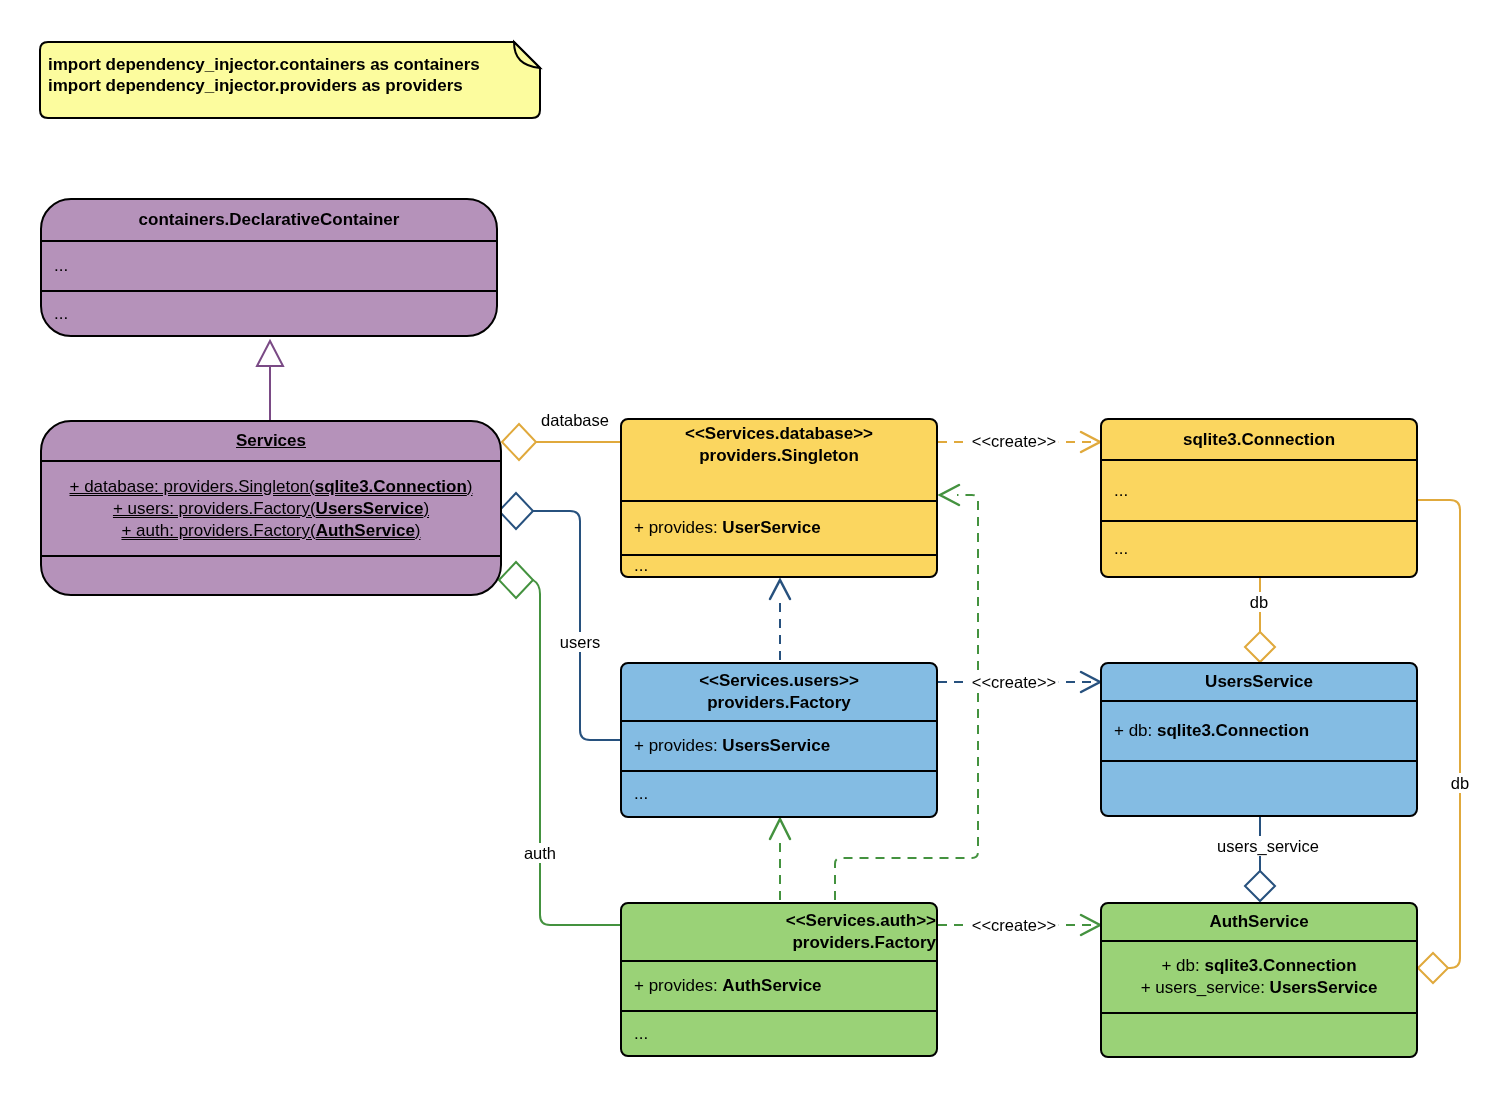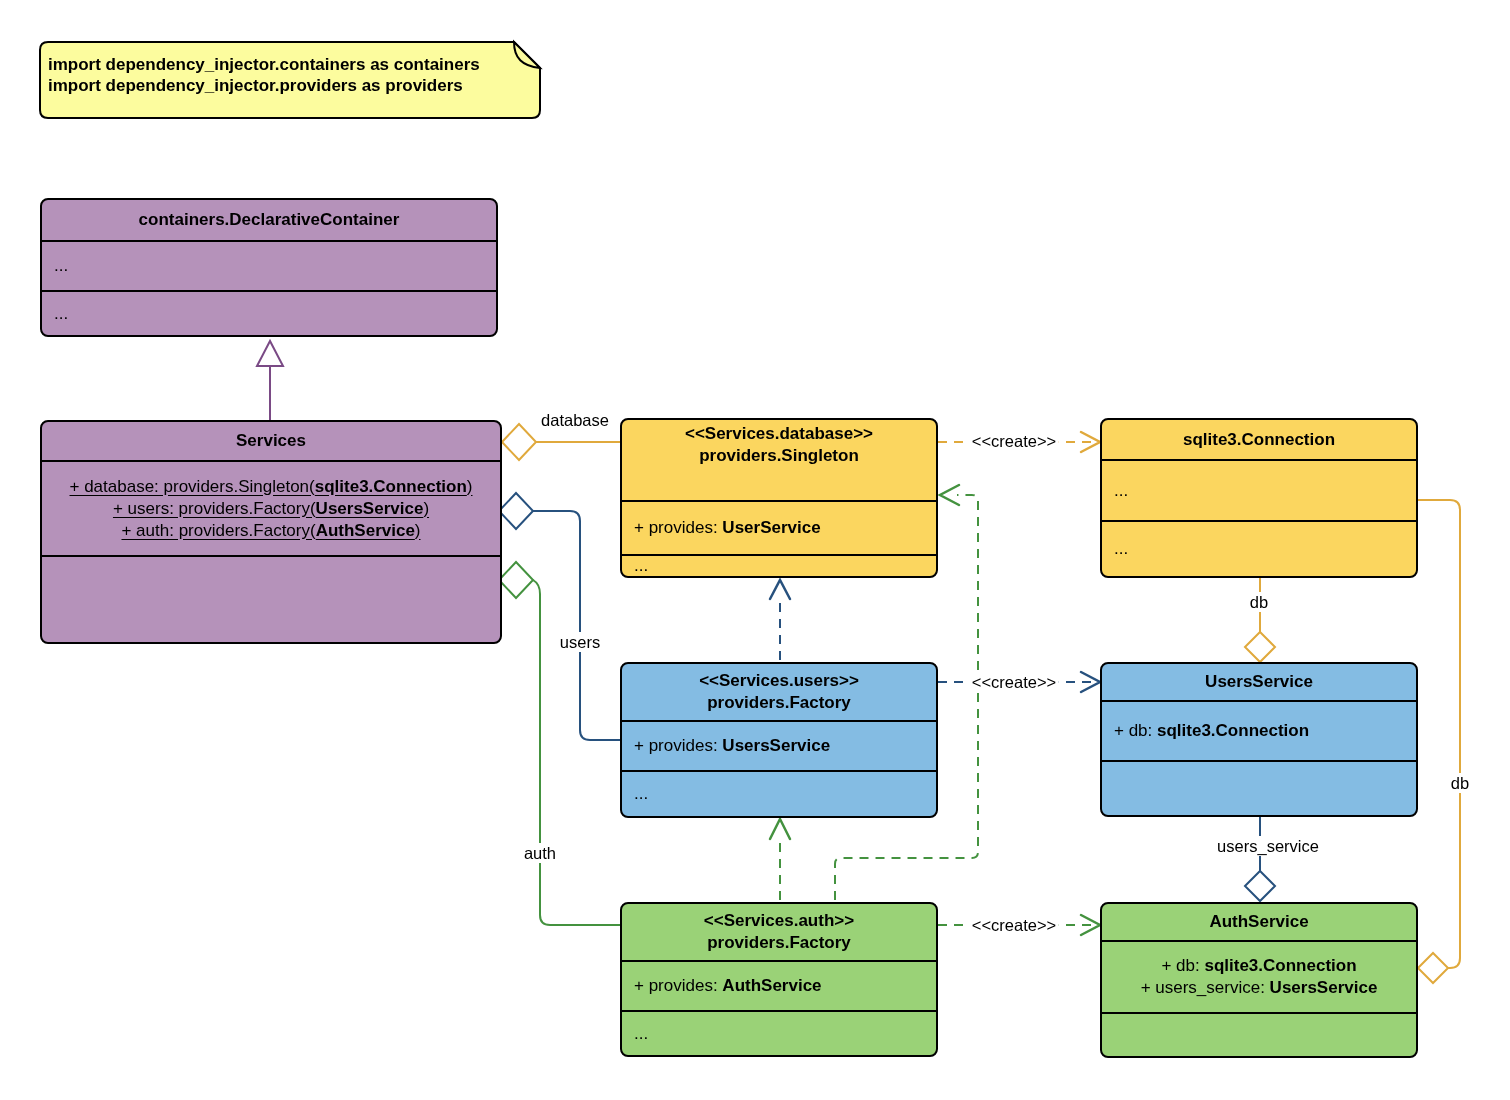--- a/index.html
+++ b/index.html
@@ -10,21 +10,21 @@
   
   .uml{position:absolute;border:2px solid #000;border-radius:8px;display:flex;flex-direction:column;box-sizing:border-box;font-size:17px;}
   .uml .row{box-sizing:border-box;}
   .uml .row + .row{border-top:2px solid #000;}
   .uml .titlebar{display:flex;flex-direction:column;align-items:center;justify-content:center;font-weight:bold;text-align:center;line-height:22px;}
   .uml .attrs{display:flex;flex-direction:column;justify-content:center;padding:6px 12px;line-height:22px;text-align:center;}
   .uml .dots{display:flex;align-items:center;padding:0 12px;}
   .uml .fill{flex:1;}
   .u{text-decoration:underline;text-underline-offset:3px;}
 
-  .purple{background:var(--purple-fill);}
+  .purple{background:var(--purple-fill);border-radius:31px;}
   .yellow{background:var(--yellow-fill);}
   .blue{background:var(--blue-fill);}
   .green{background:var(--green-fill);}
 
   
   .note-text{position:absolute;left:48px;top:54px;width:480px;font-weight:bold;font-size:17px;line-height:21px;}
 
   
   .edge-label{position:absolute;transform:translate(-50%,-50%);background:#fff;padding:0 3px;font-size:16.5px;white-space:nowrap;line-height:20px;}
 
@@ -122,21 +122,21 @@
     <div>import dependency_injector.containers as containers</div>
     <div>import dependency_injector.providers as providers</div>
   </div>
 
   <div class="uml purple" style="left:40px;top:198px;width:458px;height:139px;">
     <div class="row titlebar" style="height:40px;">containers.DeclarativeContainer</div>
     <div class="row dots" style="height:50px;">...</div>
     <div class="row dots fill">...</div>
   </div>
 
-  <div class="uml purple" style="left:40px;top:420px;width:462px;height:224px;">
+  <div class="uml purple" style="left:40px;top:420px;width:462px;height:176px;text-decoration:underline;">
     <div class="row titlebar" style="height:38px;">Services</div>
     <div class="row attrs" style="height:95px;">
       <div class="u"><span>+ database: providers.Singleton(</span><b>sqlite3.Connection</b><span>)</span></div>
       <div class="u"><span>+ users: providers.Factory(</span><b>UsersService</b><span>)</span></div>
       <div class="u"><span>+ auth: providers.Factory(</span><b>AuthService</b><span>)</span></div>
     </div>
     <div class="row fill"></div>
   </div>
 
   <div class="uml yellow" style="left:620px;top:418px;width:318px;height:160px;">
@@ -169,21 +169,21 @@
 
   <div class="uml blue" style="left:1100px;top:662px;width:318px;height:155px;">
     <div class="row titlebar" style="height:36px;">UsersService</div>
     <div class="row dots" style="height:60px;">
       <span><span>+ db: </span><b>sqlite3.Connection</b></span>
     </div>
     <div class="row fill"></div>
   </div>
 
   <div class="uml green" style="left:620px;top:902px;width:318px;height:155px;">
-    <div class="row titlebar" style="height:56px;">
+    <div class="row titlebar" style="height:56px;align-items:flex-end;">
       <div>&lt;&lt;Services.auth&gt;&gt;</div>
       <div>providers.Factory</div>
     </div>
     <div class="row dots" style="height:50px;">
       <span><span>+ provides: </span><b>AuthService</b></span>
     </div>
     <div class="row dots fill">...</div>
   </div>
 
   <div class="uml green" style="left:1100px;top:902px;width:318px;height:156px;">

